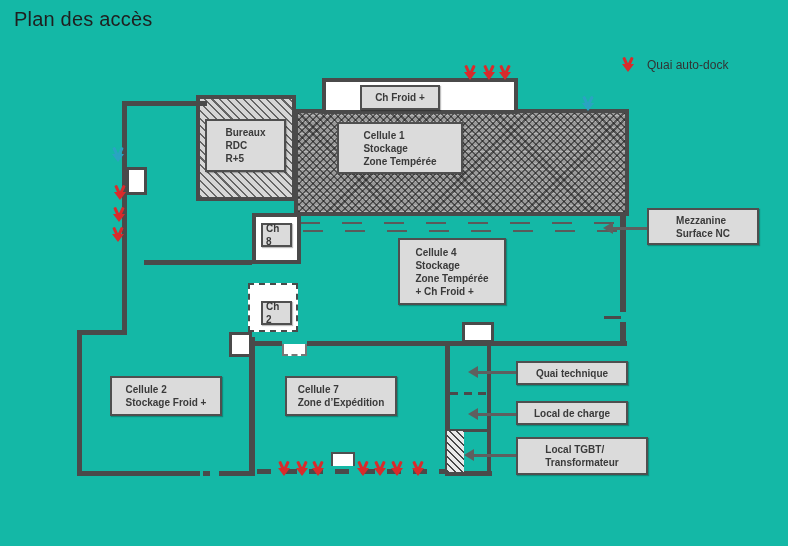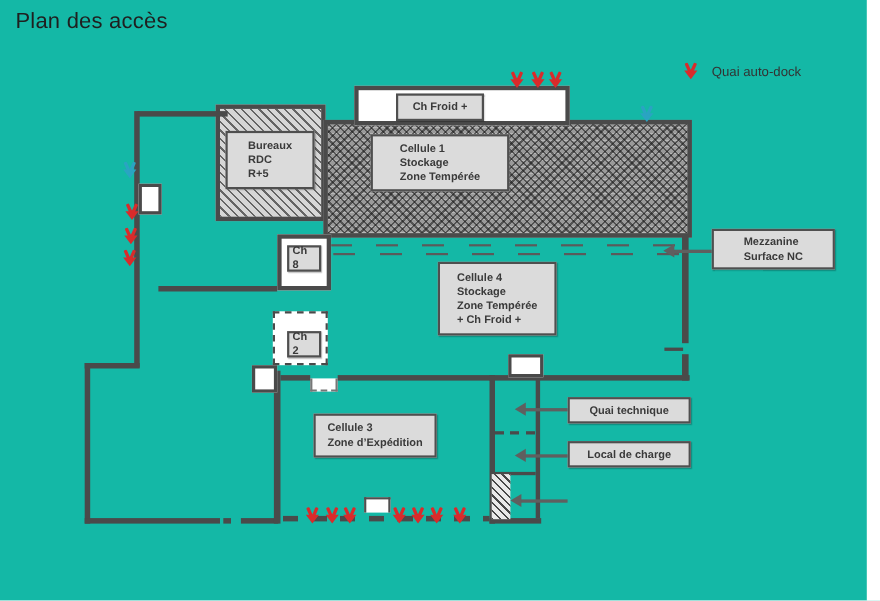--- a/index.html
+++ b/index.html
@@ -128,24 +128,28 @@
 Stockage
 Zone Tempérée</div>
   <div class="plabel" style="left:261px;top:223px;width:31px;height:24px;">Ch 8</div>
   <div class="plabel" style="left:261px;top:301px;width:31px;height:24px;">Ch 2</div>
   <div class="plabel" style="left:398px;top:238px;width:108px;height:67px;">Cellule 4
 Stockage
 Zone Tempérée
 + Ch Froid +</div>
   <div class="plabel" style="left:647px;top:208px;width:112px;height:37px;">Mezzanine
 Surface NC</div>
-  <div class="plabel" style="left:285px;top:376px;width:112px;height:40px;">Cellule 3
+  <div class="plabel" style="left:110px;top:376px;width:112px;height:40px;">Cellule 2
+Stockage Froid +</div>
+  <div class="plabel" style="left:285px;top:376px;width:112px;height:40px;">Cellule 7
 Zone d’Expédition</div>
   <div class="plabel" style="left:516px;top:361px;width:112px;height:24px;">Quai technique</div>
   <div class="plabel" style="left:516px;top:401px;width:112px;height:24px;">Local de charge</div>
+  <div class="plabel" style="left:516px;top:437px;width:132px;height:38px;">Local TGBT/
+Transformateur</div>
 
   <div class="callout" style="left:608px;top:227px;width:39px;"></div>
   <div class="callout" style="left:473px;top:371px;width:43px;"></div>
   <div class="callout" style="left:473px;top:413px;width:43px;"></div>
   <div class="callout" style="left:469px;top:454px;width:47px;"></div>
 
   <div class="qarr red" style="left:462px;top:65px;">
       <span class="head"></span>
     </div>
   <div class="qarr red" style="left:481px;top:65px;">

